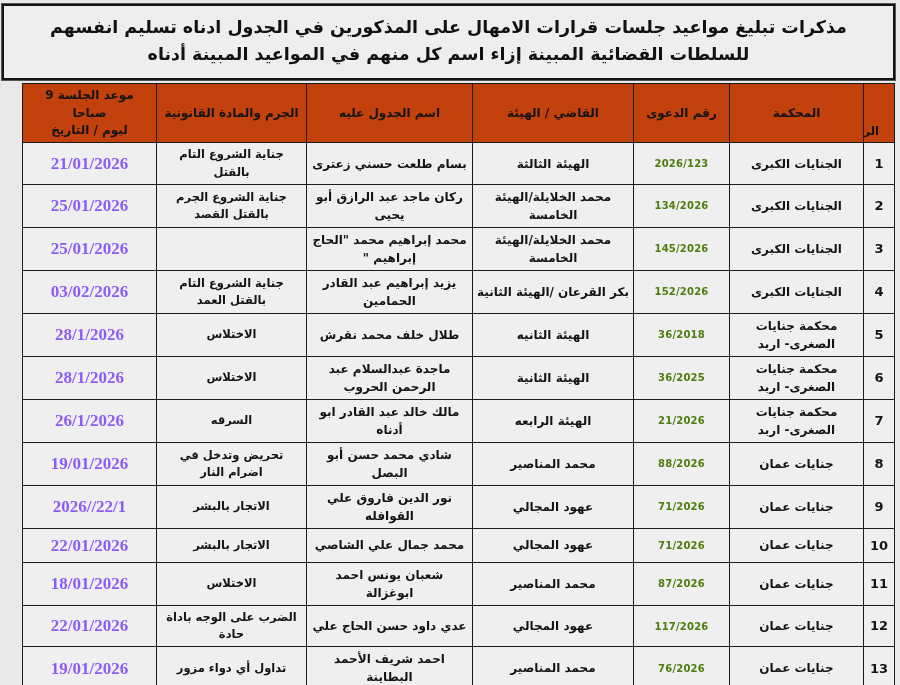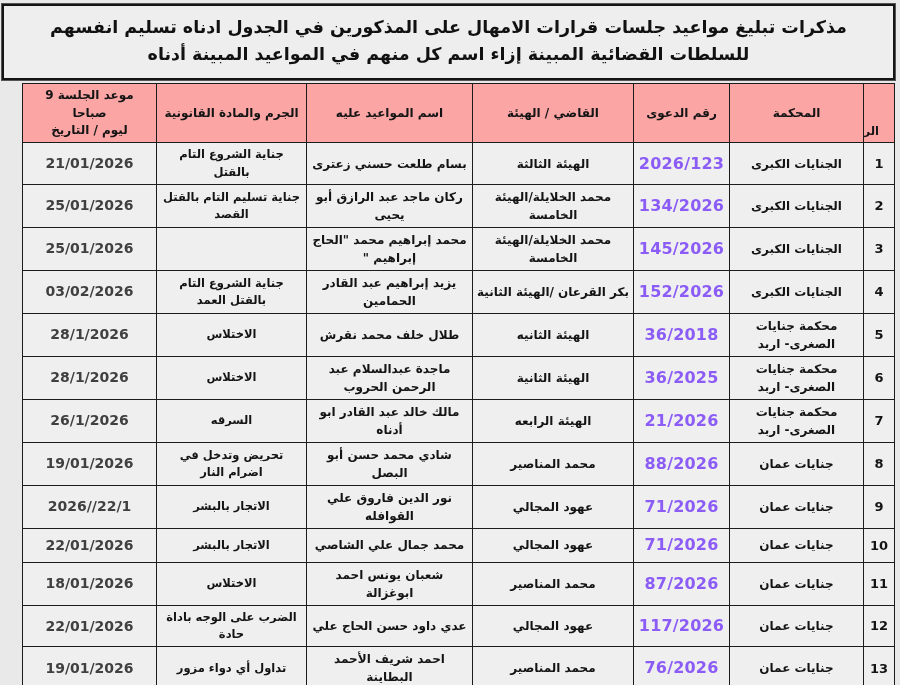--- a/index.html
+++ b/index.html
@@ -49,39 +49,39 @@
   th, td {
     border: 1.6px solid #1c1c1c;
     font-weight: bold;
     color: #141414;
     text-align: center;
     vertical-align: middle;
     padding: 3px 4px;
     overflow: hidden;
   }
   thead th {
-    background: #fca5a5;
+    background: #c2410c;
     font-size: 12px;
     line-height: 1.45;
     height: 46px;
   }
   thead th.h-number {
     vertical-align: bottom;
     text-align: right;
     padding-right: 15px;
     font-size: 11.5px;
   }
   tbody td {
     background: #efefef;
     font-size: 12px;
     line-height: 1.5;
   }
   tbody td.cell-number   { font-size: 13px; font-family: "DejaVu Sans", sans-serif; }
-  tbody td.cell-case     { font-size: 16px; letter-spacing: 0.2px; color: #8b5cf6; }
-  tbody td.cell-session  { font-size: 14px; color: #404040; }
+  tbody td.cell-case     { font-size: 10px; letter-spacing: 0.2px; color: #4d7c0f; }
+  tbody td.cell-session  { font-size: 17px; color: #8b5cf6; font-family: Liberation Serif, serif; }
   tbody td.cell-crime    { font-size: 11.5px; }
   tbody td.cell-defendant{ font-size: 12px; }
   tbody td.cell-judge    { font-size: 12px; }
   tbody td.cell-court    { font-size: 12px; }
   tbody tr { height: 34px; }
 </style>
 </head>
 <body>
 
 <div class="page">
@@ -100,21 +100,21 @@
       <col class="c-defendant">
         <col class="c-crime">
         <col class="c-session">
     </colgroup>
     <thead>
       <tr>
         <th class="h-number">الرقم</th>
         <th>المحكمة</th>
         <th>رقم الدعوى</th>
         <th>القاضي / الهيئة</th>
-        <th>اسم المواعيد عليه</th>
+        <th>اسم الجدول عليه</th>
         <th>الجرم والمادة القانونية</th>
         <th>
           <span style="display:block">موعد الجلسة 9 صباحا</span>
           <span style="display:block">ليوم / التاريخ</span>
         </th>
       </tr>
     </thead>
     <tbody>
         <tr>
       <td class="cell-number">1</td>
@@ -124,21 +124,21 @@
       <td class="cell-defendant">بسام طلعت حسني زعترى</td>
       <td class="cell-crime">جناية الشروع التام بالقتل</td>
       <td class="cell-session">21/01/2026</td>
     </tr>
         <tr>
       <td class="cell-number">2</td>
       <td class="cell-court">الجنايات الكبرى</td>
       <td class="cell-case">134/2026</td>
       <td class="cell-judge">محمد الخلايلة/الهيئة الخامسة</td>
       <td class="cell-defendant">ركان ماجد عبد الرازق أبو يحيى</td>
-      <td class="cell-crime">جناية تسليم التام بالقتل القصد</td>
+      <td class="cell-crime">جناية الشروع الجرم بالقتل القصد</td>
       <td class="cell-session">25/01/2026</td>
     </tr>
         <tr>
       <td class="cell-number">3</td>
       <td class="cell-court">الجنايات الكبرى</td>
       <td class="cell-case">145/2026</td>
       <td class="cell-judge">محمد الخلايلة/الهيئة الخامسة</td>
       <td class="cell-defendant">محمد إبراهيم محمد "الحاج إبراهيم "</td>
       <td class="cell-crime"></td>
       <td class="cell-session">25/01/2026</td>

